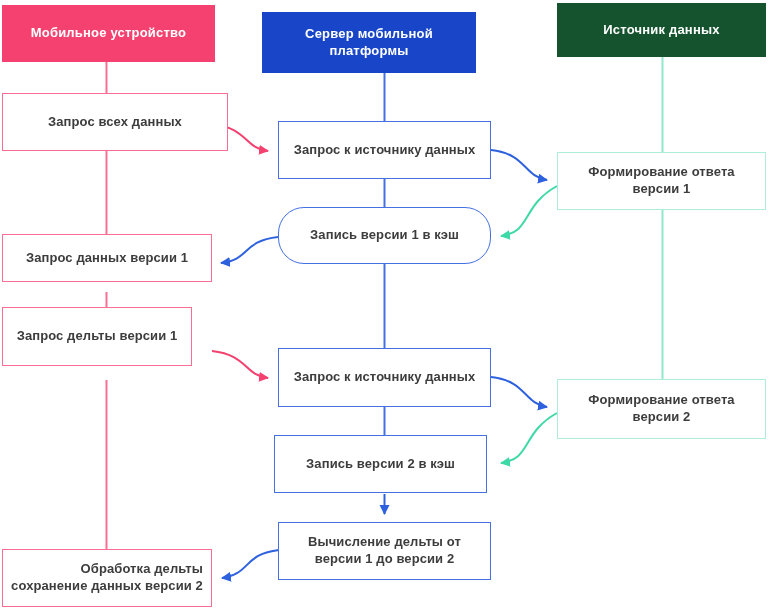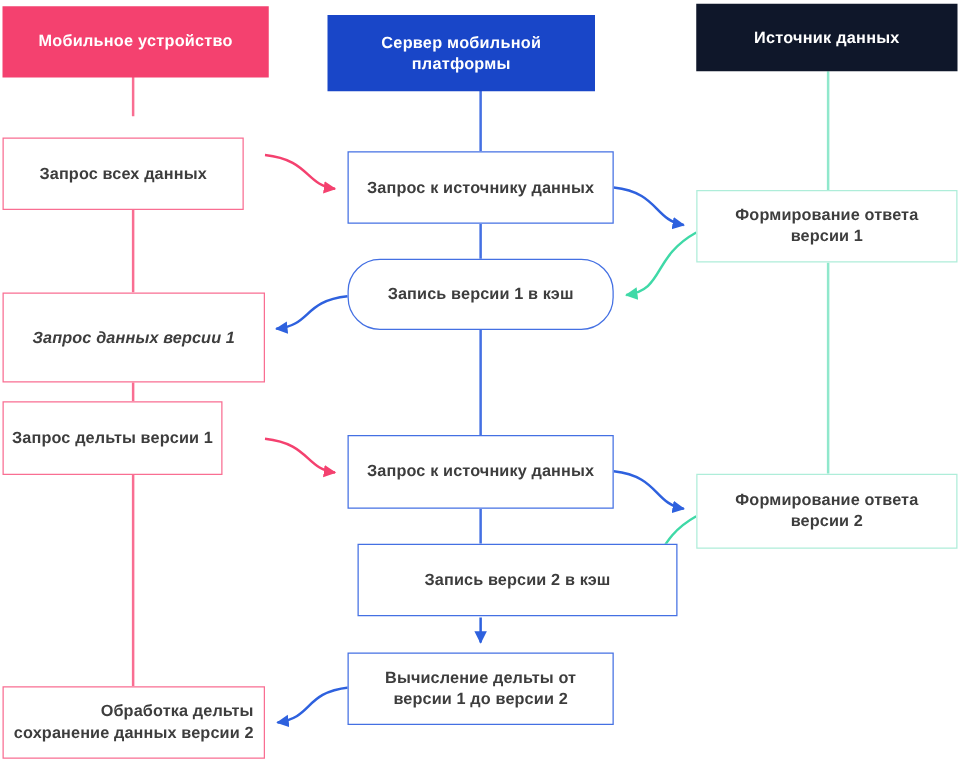--- a/index.html
+++ b/index.html
@@ -8,21 +8,21 @@
     font-family:"Liberation Sans","DejaVu Sans",sans-serif;
   }
   .layer{position:absolute;left:0;top:0;pointer-events:none;}
   .lane-header{
     position:absolute;display:flex;align-items:center;justify-content:center;
     color:#ffffff;font-size:13px;font-weight:700;text-align:center;
     line-height:1.3;white-space:pre-line;letter-spacing:.2px;
   }
   .hdr-mobile{background:#f4416f;}
   .hdr-server{background:#1946c8;}
-  .hdr-source{background:#0f172a;text-align:right;}
+  .hdr-source{background:#14532d;text-align:right;}
   .node{
     position:absolute;display:flex;align-items:center;justify-content:center;
     background:#ffffff;color:#3d3d3d;font-size:13px;font-weight:600;
     text-align:center;line-height:1.3;white-space:pre-line;letter-spacing:.1px;
     box-sizing:border-box;
   }
   .n-mobile{border:1.6px solid #f96e92;}
   .n-server{border:1.6px solid #4470e3;}
   .n-source{border:1.6px solid #aeedd9;}
 </style>
@@ -72,30 +72,30 @@
     <path d="M557,413 C521,433 532,459 501,463" fill="none" stroke="#3fd9a7" stroke-width="2" marker-end="url(#ah-green)"></path>
     <path d="M384.5,494 L384.5,514" fill="none" stroke="#2e61de" stroke-width="2" marker-end="url(#ah-blue)"></path>
     <path d="M279,550 C243,554 251,574 222,578" fill="none" stroke="#2e61de" stroke-width="2" marker-end="url(#ah-blue)"></path>
   </svg>
 
   <div class="lane-header hdr-mobile" style="left:2px;top:5px;width:213px;height:57px;">Мобильное устройство</div>
   <div class="lane-header hdr-server" style="left:262px;top:0px;width:214px;height:61px;margin-top:12px;">Сервер мобильной
 платформы</div>
   <div class="lane-header hdr-source" style="left:557px;top:3px;width:209px;height:54px;">Источник данных</div>
 
-  <div class="node n-mobile" style="left:2px;top:110px;width:193px;height:58px;">Запрос всех данных</div>
-  <div class="node n-mobile" style="left:2px;top:234px;width:210px;height:72px;font-style:italic;">Запрос данных версии 1</div>
-  <div class="node n-mobile" style="left:2px;top:321px;width:176px;height:59px;">Запрос дельты версии 1</div>
+  <div class="node n-mobile" style="left:2px;top:93px;width:226px;height:58px;">Запрос всех данных</div>
+  <div class="node n-mobile" style="left:2px;top:234px;width:210px;height:48px;">Запрос данных версии 1</div>
+  <div class="node n-mobile" style="left:2px;top:307px;width:190px;height:59px;">Запрос дельты версии 1</div>
   <div class="node n-mobile" style="left:2px;top:549px;width:210px;height:58px;text-align:right;">Обработка дельты
 сохранение данных версии 2</div>
 
   <div class="node n-server" style="left:278px;top:121px;width:213px;height:58px;">Запрос к источнику данных</div>
   <div class="node n-server" style="left:278px;top:207px;width:213px;height:57px;border-radius:26px;">Запись версии 1 в кэш</div>
   <div class="node n-server" style="left:278px;top:348px;width:213px;height:59px;">Запрос к источнику данных</div>
-  <div class="node n-server" style="left:286px;top:435px;width:256px;height:58px;">Запись версии 2 в кэш</div>
+  <div class="node n-server" style="left:274px;top:435px;width:213px;height:58px;">Запись версии 2 в кэш</div>
   <div class="node n-server" style="left:278px;top:522px;width:213px;height:58px;">Вычисление дельты от
 версии 1 до версии 2</div>
 
   <div class="node n-source" style="left:557px;top:152px;width:209px;height:58px;">Формирование ответа
 версии 1</div>
   <div class="node n-source" style="left:557px;top:379px;width:209px;height:60px;">Формирование ответа
 версии 2</div>
 
 </div>
 

